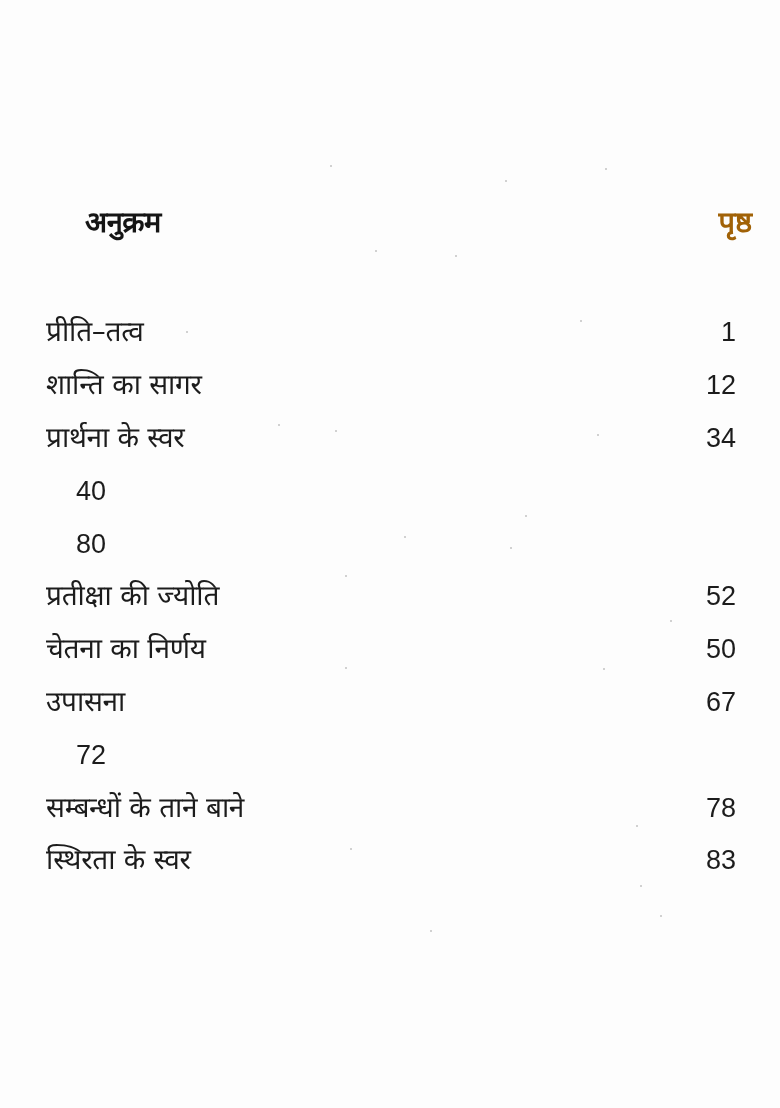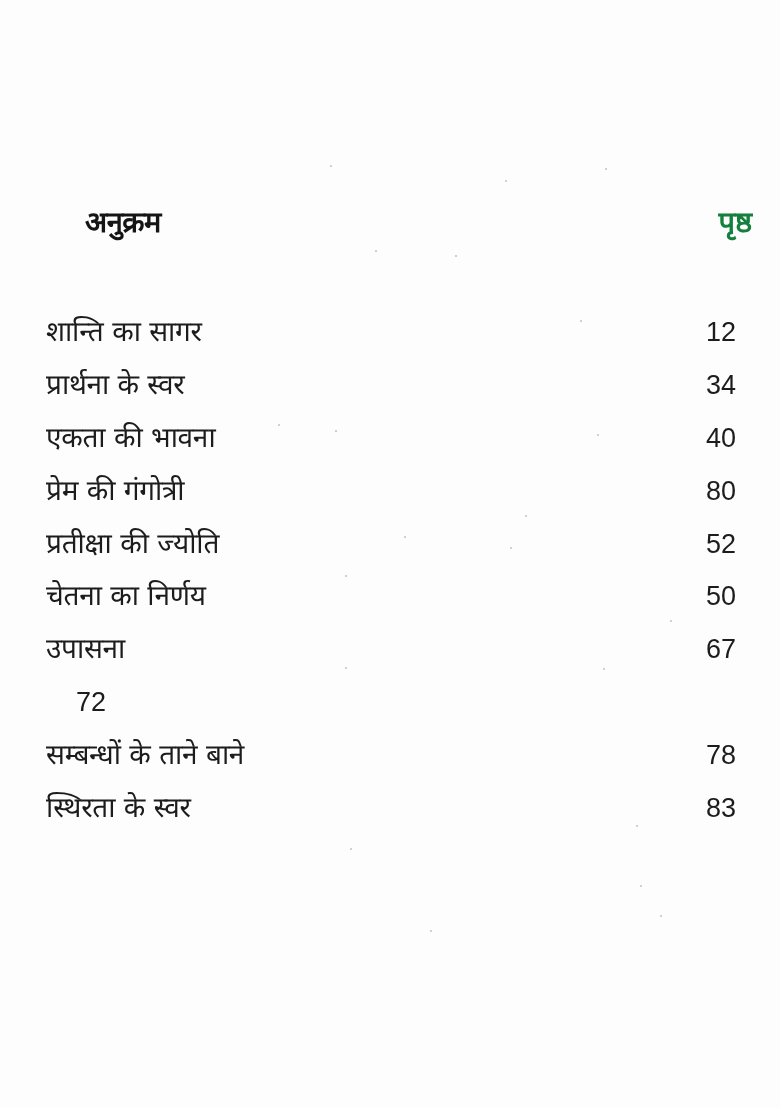--- a/index.html
+++ b/index.html
@@ -46,21 +46,21 @@
       letter-spacing: -0.5px;
       margin-left: 39px;
     }
     .header .page-col {
       position: absolute;
       right: 0;
       top: 0;
       font-size: 29px;
       font-weight: bold;
       line-height: 44px;
-      color: #15803d;
+      color: #a16207;
       margin-left: 42px;
     }
     .toc {
       position: absolute;
       left: 46px;
       top: 306px;
       width: 690px;
     }
     .toc-row {
       position: relative;
@@ -113,33 +113,35 @@
   <div class="speck" style="left:430px;top:930px;"></div>
   <div class="speck" style="left:660px;top:915px;"></div>
 
   <div class="header">
     <span class="title">अनुक्रम</span>
     <span class="page-col">पृष्ठ</span>
   </div>
 
   <div class="toc">
     <div class="toc-row">
+      <span class="chapter">प्रीति–तत्व</span>
+      <span class="pg">1</span>
+    </div>
+    <div class="toc-row">
       <span class="chapter">शान्ति का सागर</span>
       <span class="pg">12</span>
     </div>
     <div class="toc-row">
       <span class="chapter">प्रार्थना के स्वर</span>
       <span class="pg">34</span>
     </div>
     <div class="toc-row">
-      <span class="chapter">एकता की भावना</span>
       <span class="pg">40</span>
     </div>
     <div class="toc-row">
-      <span class="chapter">प्रेम की गंगोत्री</span>
       <span class="pg">80</span>
     </div>
     <div class="toc-row">
       <span class="chapter">प्रतीक्षा की ज्योति</span>
       <span class="pg">52</span>
     </div>
     <div class="toc-row">
       <span class="chapter">चेतना का निर्णय</span>
       <span class="pg">50</span>
     </div>

